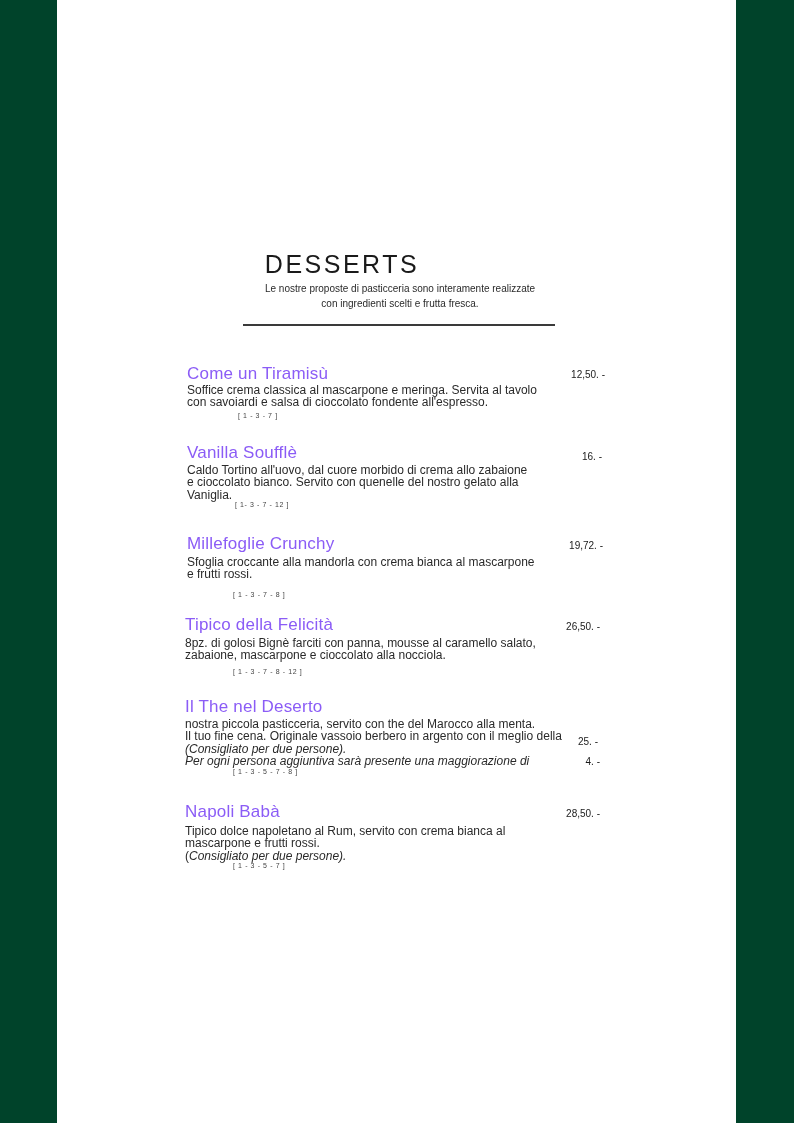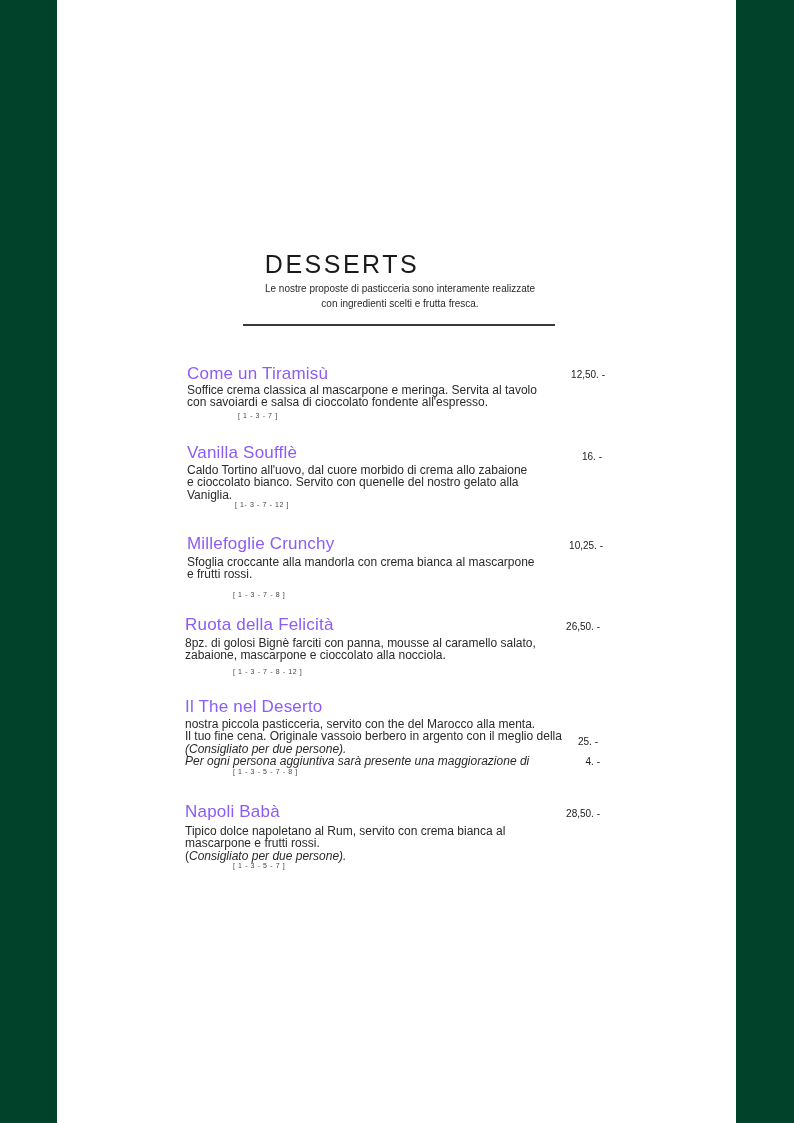--- a/index.html
+++ b/index.html
@@ -76,30 +76,30 @@
   <div class="item-desc" style="left:187px; top:464px;">
     <span class="line">Caldo Tortino all'uovo, dal cuore morbido di crema allo zabaione</span>
     <span class="line">e cioccolato bianco. Servito con quenelle del nostro gelato alla</span>
     <span class="line">Vaniglia.</span>
   </div>
   <div class="allergens" style="left:235px; top:501px;">[ 1- 3  - 7 - 12 ]</div>
 </div>
 
 <div class="item">
   <div class="item-name" style="left:187px; top:534px;">Millefoglie Crunchy</div>
-  <div class="item-price" style="right:191px; top:540px;">10,25. -</div>
+  <div class="item-price" style="right:191px; top:540px;">19,72. -</div>
   <div class="item-desc" style="left:187px; top:556px;">
     <span class="line">Sfoglia croccante alla mandorla con crema bianca al mascarpone</span>
     <span class="line">e frutti rossi.</span>
   </div>
   <div class="allergens" style="left:233px; top:591px;">[ 1 - 3 - 7 - 8 ]</div>
 </div>
 
 <div class="item">
-  <div class="item-name" style="left:185px; top:615px;">Ruota della Felicità</div>
+  <div class="item-name" style="left:185px; top:615px;">Tipico della Felicità</div>
   <div class="item-price" style="right:194px; top:621px;">26,50. -</div>
   <div class="item-desc" style="left:185px; top:637px;">
     <span class="line">8pz. di golosi Bignè farciti con panna, mousse al caramello salato,</span>
     <span class="line">zabaione, mascarpone e cioccolato alla nocciola.</span>
   </div>
   <div class="allergens" style="left:233px; top:668px;">[ 1 - 3 - 7 - 8 - 12 ]</div>
 </div>
 
 <div class="item">
   <div class="item-name" style="left:185px; top:697px;">Il The nel Deserto</div>

